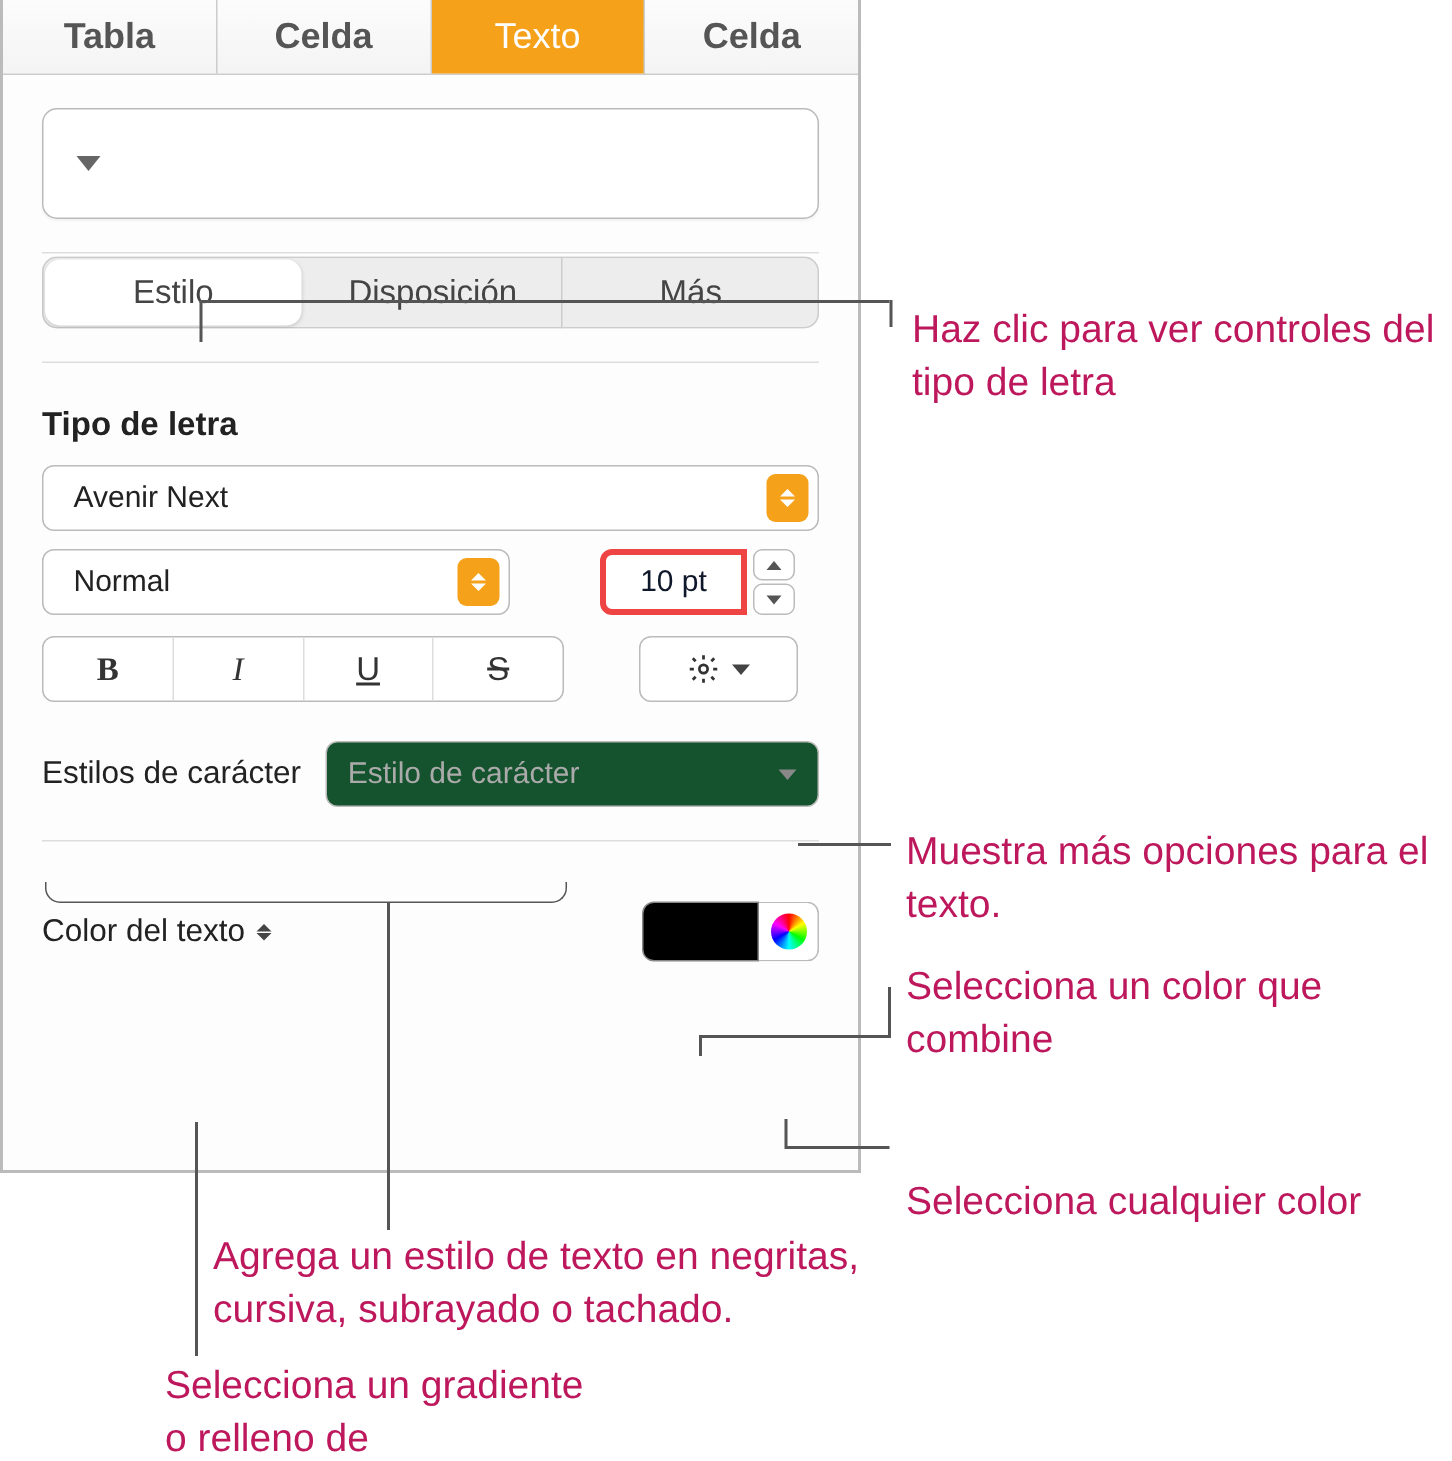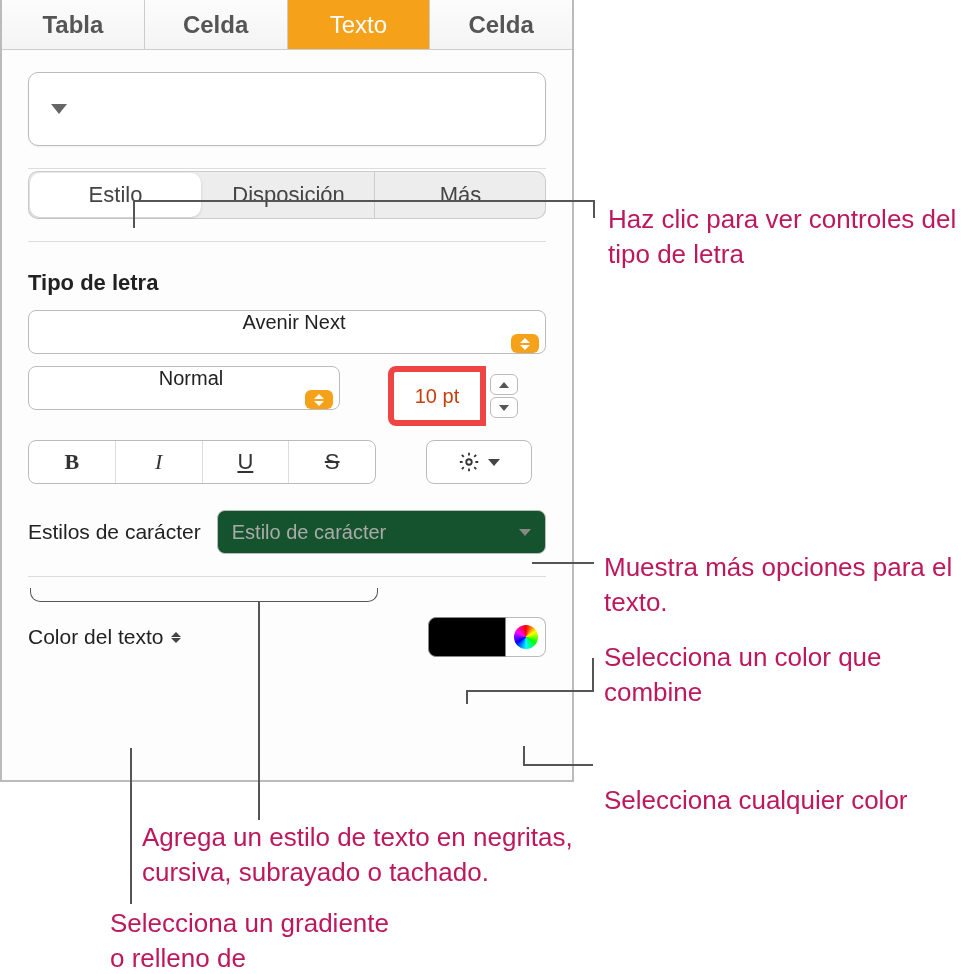--- a/index.html
+++ b/index.html
@@ -116,21 +116,20 @@
     border: 1px solid #bbb;
     border-radius: 8px;
     background: #fff;
     display: flex;
     align-items: center;
     padding: 0 6px 0 20px;
     font-size: 20px;
     color: #222;
     cursor: pointer;
     position: relative;
-    flex-direction: column;
   }
   .popup-btn {
     width: 28px;
     height: 32px;
     background: #f5a11a;
     border-radius: 6px;
     display: flex;
     flex-direction: column;
     align-items: center;
     justify-content: center;
@@ -139,38 +138,38 @@
   }
   .popup-btn::before, .popup-btn::after {
     content: '';
     width: 0; height: 0;
     border-left: 5px solid transparent;
     border-right: 5px solid transparent;
   }
   .popup-btn::before { border-bottom: 5px solid #fff; }
   .popup-btn::after  { border-top: 5px solid #fff; }
   .font-row1 { width: 100%; margin-bottom: 12px; }
-  .font-row2 { display: flex; gap: 48px; align-items: flex-start; }
+  .font-row2 { display: flex; gap: 60px; align-items: flex-end; }
   .font-row2 .popup { width: 312px; }
   .size-wrap {
     display: flex;
     align-items: center;
     gap: 0;
   }
   .size-field {
     width: 98px;
-    height: 60px;
-    border: 6px solid #ef4444;
+    height: 44px;
+    border: 4px solid #ef4444;
     border-radius: 8px 0 0 8px;
     background: #fff;
     display: flex;
     align-items: center;
     justify-content: center;
     font-size: 20px;
-    color: #c2410c;
+    color: #0f172a;
   }
   .stepper {
     width: 28px;
     height: 44px;
     display: flex;
     flex-direction: column;
     gap: 2px;
     margin-left: 4px;
   }
   .stepper-btn {

